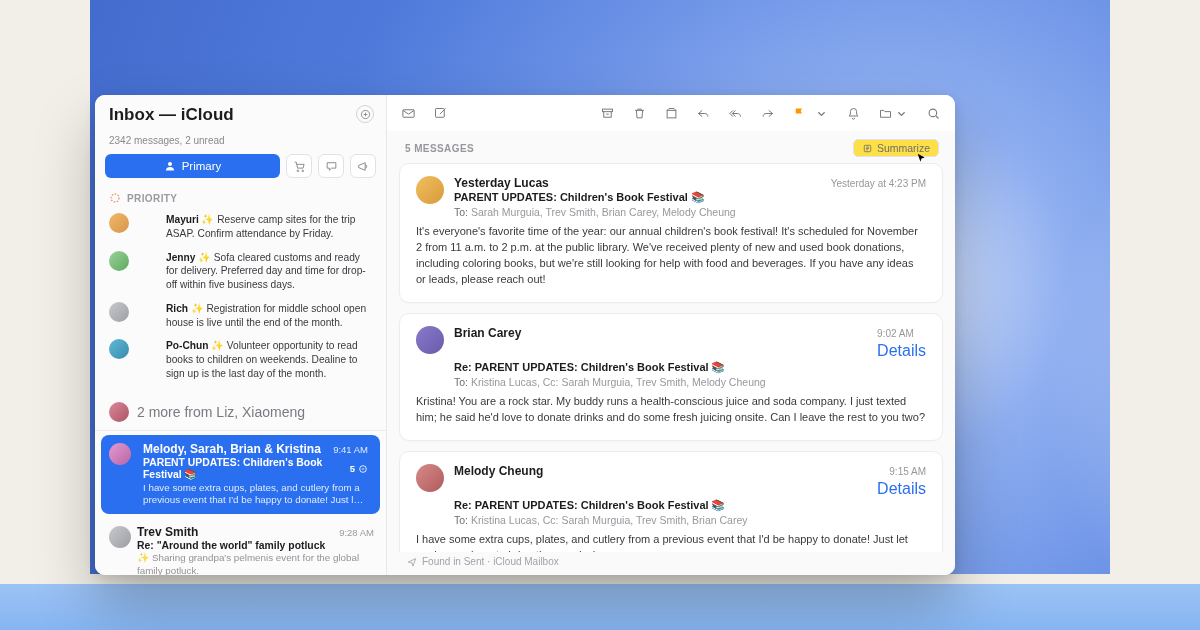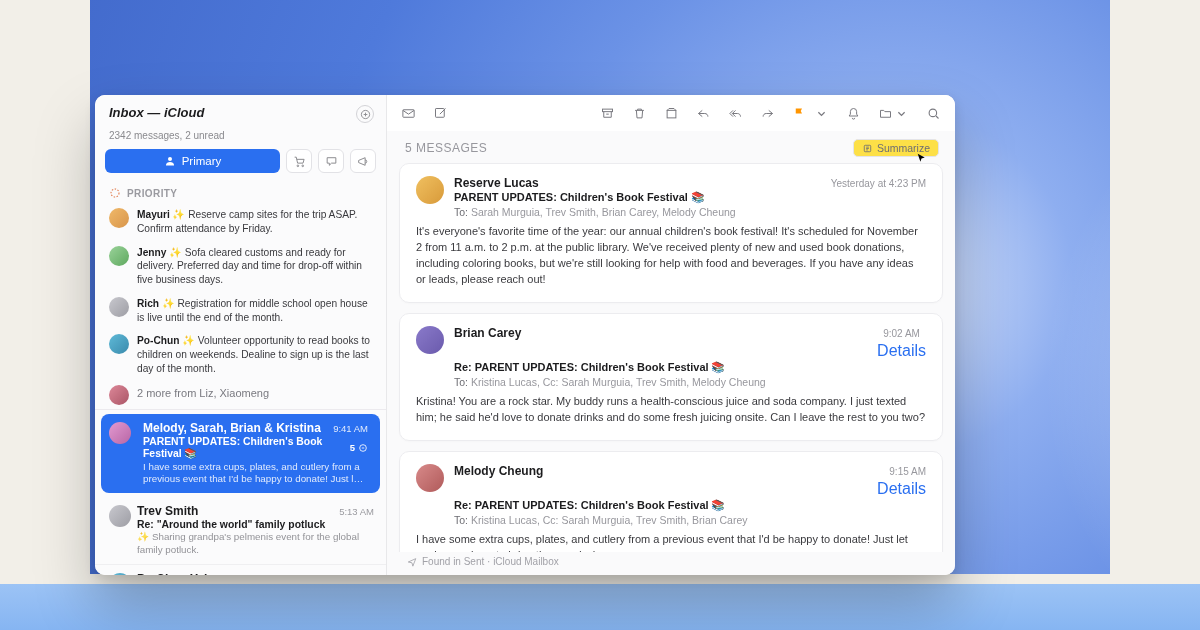--- a/index.html
+++ b/index.html
@@ -7,53 +7,53 @@
 .desktop-bg { position: absolute; inset: 0; background: radial-gradient(circle at 75% 45%, #d7e3fa 0%, #8eaef0 18%, #6b92e6 38%, #4f7adb 60%, #3f66c8 100%); }
 .desktop-bg::before { content:""; position:absolute; top:-40%; left:55%; width:120%; height:200%; background: radial-gradient(circle, rgba(255,255,255,0.55) 0%, rgba(255,255,255,0) 35%); transform: rotate(18deg); }
 .frame-left { position:absolute; top:0; bottom:0; left:0; width:90px; background:#f2efe8; z-index:5; }
 .frame-right { position:absolute; top:0; bottom:0; right:0; width:90px; background:#f2efe8; z-index:5; }
 .frame-bottomband { position:absolute; left:0; right:0; bottom:0; height:46px; background: linear-gradient(#9cc3f5,#86b5f2); z-index:6; }
 .frame-bottomband::after { content:""; position:absolute; left:0; right:0; bottom:46px; height:10px; }
 .outerpad { position:absolute; left:0; right:0; bottom:46px; height:10px; background:#f2efe8; z-index:6; }
 .window { position: absolute; top: 95px; left: 95px; width: 860px; height: 480px; background: #fff; border-radius: 10px; box-shadow: 0 30px 60px rgba(0,0,0,0.25), 0 4px 12px rgba(0,0,0,0.12); display: flex; overflow: hidden; z-index: 10; }
 .sidebar { width: 292px; flex: 0 0 292px; background: #fbfbfc; border-right: 1px solid #e8e8ea; display: flex; flex-direction: column; }
 .side-head { padding: 10px 12px 8px 14px; display:flex; justify-content:space-between; align-items:flex-start; }
-.side-head h1 { font-size: 13px; font-weight: 700; color:#1c1c1e;font-style:italic; }
+.side-head h1 { font-size: 17px; font-weight: 700; color:#1c1c1e; }
 .side-head .sub { font-size: 10px; color:#8a8a8e; margin-top:10px; }
 .side-head .badge { width:18px; height:18px; border:1px solid #d3d3d7; border-radius:50%; display:flex; align-items:center; justify-content:center; color:#8a8a8e; }
 .tabrow { display:flex; gap:6px; padding: 0 10px 8px 10px; align-items:center; }
 .primary-btn { flex:1; background:#2a6ff0; color:#fff; border-radius:6px; height:24px; display:flex; align-items:center; justify-content:center; gap:6px; font-size:11.5px; font-weight:500; }
 .tab-icon { width:26px; height:24px; border:1px solid #e2e2e6; border-radius:6px; display:flex; align-items:center; justify-content:center; color:#8a8a8e; background:#fff; }
 .priority-h { display:flex; align-items:center; gap:6px; padding: 6px 14px 4px 14px; font-size:10px; font-weight:700; letter-spacing:0.04em; color:#9a9aa0; }
 .pri-item { display:flex; gap:8px; padding: 5px 14px; font-size:10.2px; line-height:1.35; color:#3a3a3e; }
 .pri-item .av { width:20px; height:20px; border-radius:50%; flex-shrink:0; }
-.pri-item .txt { flex:1; }
+.pri-item .txt { flex:1;margin-left:29px; }
 .pri-item .name { font-weight:700; color:#1c1c1e; }
-.morefrom { padding: 6px 14px 10px 42px; font-size:11px; color:#7a7a80; position:relative;}
+.morefrom { padding: 6px 14px 10px 42px; font-size:14px; color:#7a7a80; position:relative;margin-top:12px;}
 .morefrom .av{ position:absolute; left:14px; top:4px; width:20px;height:20px;border-radius:50%;background:linear-gradient(135deg,#d89,#a56);}
 .msg-list { border-top:1px solid #eceaee; overflow:hidden;}
 .msg-item { padding:7px 12px 7px 14px; border-bottom:1px solid #efeff1; position:relative; }
 .msg-item.selected { background:#2a6ff0; border-radius:8px; margin:4px 6px; border:none; color:#fff; }
 .msg-item .ava { position:absolute; left:14px; top:8px; width:22px; height:22px; border-radius:50%; }
 .msg-item.selected .ava{ left:8px; }
 .msg-item .body { margin-left:28px; }
 .msg-item .toprow { display:flex; justify-content:space-between; align-items:baseline; }
 .msg-item .sender { font-size:12px; font-weight:700; }
 .msg-item .time { font-size:9.5px; opacity:0.85; }
 .msg-item .subj { font-size:10.4px; font-weight:600; margin-top:1px; display:flex; justify-content:space-between; align-items:center; gap:6px;}
 .msg-item .prev { font-size:9.8px; opacity:0.85; margin-top:1px; line-height:1.3; display:-webkit-box; -webkit-line-clamp:2; -webkit-box-orient:vertical; overflow:hidden; }
 .msg-item:not(.selected) .sender{ color:#1c1c1e;} .msg-item:not(.selected) .subj{color:#1c1c1e;} .msg-item:not(.selected) .prev{color:#808086;} .msg-item:not(.selected) .time{color:#8a8a90;}
 .content { flex:1; display:flex; flex-direction:column; background:#fafafb; min-width:0; }
 .toolbar { height:36px; flex-shrink:0; display:flex; align-items:center; padding: 0 14px; gap:17px; color:#7a7a80; background:#fff; }
 .toolbar .grow { flex:1; }
 .toolbar svg { width:15px; height:15px; }
 .tool-btn { display:flex; align-items:center; color:#7a7a80; }
 .flag { color:#ff9500; }
 .list-head { display:flex; justify-content:space-between; align-items:center; padding:8px 16px 6px 18px; }
-.list-head .count { font-size:12px; font-weight:400; letter-spacing:0.04em; color:#97979d; }
+.list-head .count { font-size:10px; font-weight:700; letter-spacing:0.04em; color:#97979d; }
 .summarize { font-size:10.5px; color:#6d6d73; border:1px solid #e4e4e8; border-radius:5px; padding:2px 8px; display:flex; align-items:center; gap:4px; background:#fde047; position:relative;}
 .cursor { position:absolute; right:10px; top:12px; }
 .cards { padding: 0 12px 10px 12px; overflow:auto; }
 .card { background:#fff; border:1px solid #ececef; border-radius:10px; padding:12px 16px 14px 16px; margin-bottom:10px; box-shadow: 0 1px 2px rgba(0,0,0,0.02);}
 .card .row1 { display:flex; gap:10px; }
 .card .cav { width:28px; height:28px; border-radius:50%; flex-shrink:0; }
 .card .meta { flex:1; min-width:0;}
 .card .top { display:flex; justify-content:space-between; align-items:baseline; }
 .card .from { font-size:12px; font-weight:700; color:#1c1c1e; }
 .card .ts { font-size:10px; color:#97979d; }
@@ -159,21 +159,21 @@
                 </svg></span>
             </div>
             <div class="prev">I have some extra cups, plates, and cutlery from a previous event that I'd be happy to donate! Just let me know where...</div>
           </div>
         </div>
         <div class="msg-item">
           <div class="ava av-g3"></div>
           <div class="body">
             <div class="toprow">
               <span class="sender">Trev Smith</span>
-              <span class="time">5:13 AM</span>
+              <span class="time">9:28 AM</span>
             </div>
             <div class="subj">
               <span>Re: "Around the world" family potluck</span>
             </div>
             <div class="prev">✨ Sharing grandpa's pelmenis event for the global family potluck.</div>
           </div>
         </div>
         <div class="msg-item">
           <div class="ava av-g4"></div>
           <div class="body">
@@ -278,38 +278,38 @@
             <path d="M5 3l5 15 2-6 6-2z"></path>
           </svg>
       </div>
     </div>
     <div class="cards" id="cards">
         <div class="card">
           <div class="row1">
             <div class="cav av-g6"></div>
             <div class="meta">
               <div class="top">
-                <span class="from">Reserve Lucas</span>
+                <span class="from">Yesterday Lucas</span>
                 <div style="text-align:left">
                   <div class="ts">Yesterday at 4:23 PM</div>
                 </div>
               </div>
               <div class="sub">PARENT UPDATES: Children's Book Festival 📚</div>
               <div class="to"><span class="lbl">To:</span>  Sarah Murguia,    Trev Smith,    Brian Carey,    Melody Cheung</div>
             </div>
           </div>
           <div class="bodytext">It's everyone's favorite time of the year: our annual children's book festival! It's scheduled for November 2 from 11 a.m. to 2 p.m. at the public library. We've received plenty of new and used book donations, including coloring books, but we're still looking for help with food and beverages. If you have any ideas or leads, please reach out!</div>
         </div>
         <div class="card">
           <div class="row1">
             <div class="cav av-g7"></div>
             <div class="meta">
               <div class="top">
                 <span class="from">Brian Carey</span>
-                <div style="text-align:center">
+                <div style="text-align:left">
                   <div class="ts">9:02 AM</div>
                   <div class="details" style="margin-top:3px">Details</div>
                 </div>
               </div>
               <div class="sub">Re: PARENT UPDATES: Children's Book Festival 📚</div>
               <div class="to"><span class="lbl">To:</span>  Kristina Lucas,   Cc:   Sarah Murguia,    Trev Smith,    Melody Cheung</div>
             </div>
           </div>
           <div class="bodytext">Kristina! You are a rock star. My buddy runs a health-conscious juice and soda company. I just texted him; he said he'd love to donate drinks and do some fresh juicing onsite. Can I leave the rest to you two?</div>
         </div>

